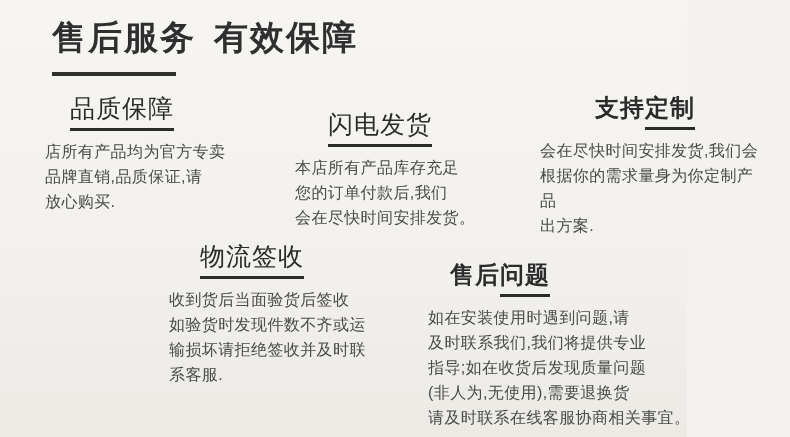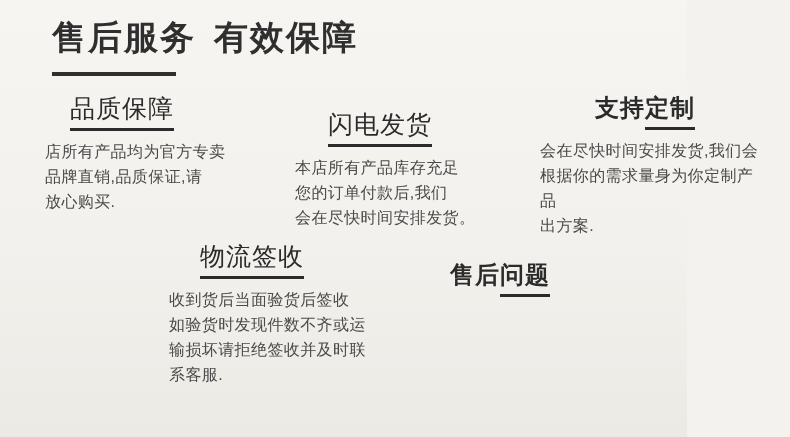--- a/index.html
+++ b/index.html
@@ -149,15 +149,22 @@
       <span class="line">如验货时发现件数不齐或运</span>
       <span class="line">输损坏请拒绝签收并及时联</span>
       <span class="line">系客服.</span>
     </div>
   </div>
 
   <div class="col" id="block-after">
     <div class="col-title-plain" style="margin-left:30px;margin-bottom:8px;">
       <span>售后</span><span class="partial-underline">问题</span>
     </div>
+    <div class="col-body">
+      <span class="line">如在安装使用时遇到问题,请</span>
+      <span class="line">及时联系我们,我们将提供专业</span>
+      <span class="line">指导;如在收货后发现质量问题</span>
+      <span class="line">(非人为,无使用),需要退换货</span>
+      <span class="line">请及时联系在线客服协商相关事宜。</span>
+    </div>
   </div>
 
 </div>
 
 </body></html>

